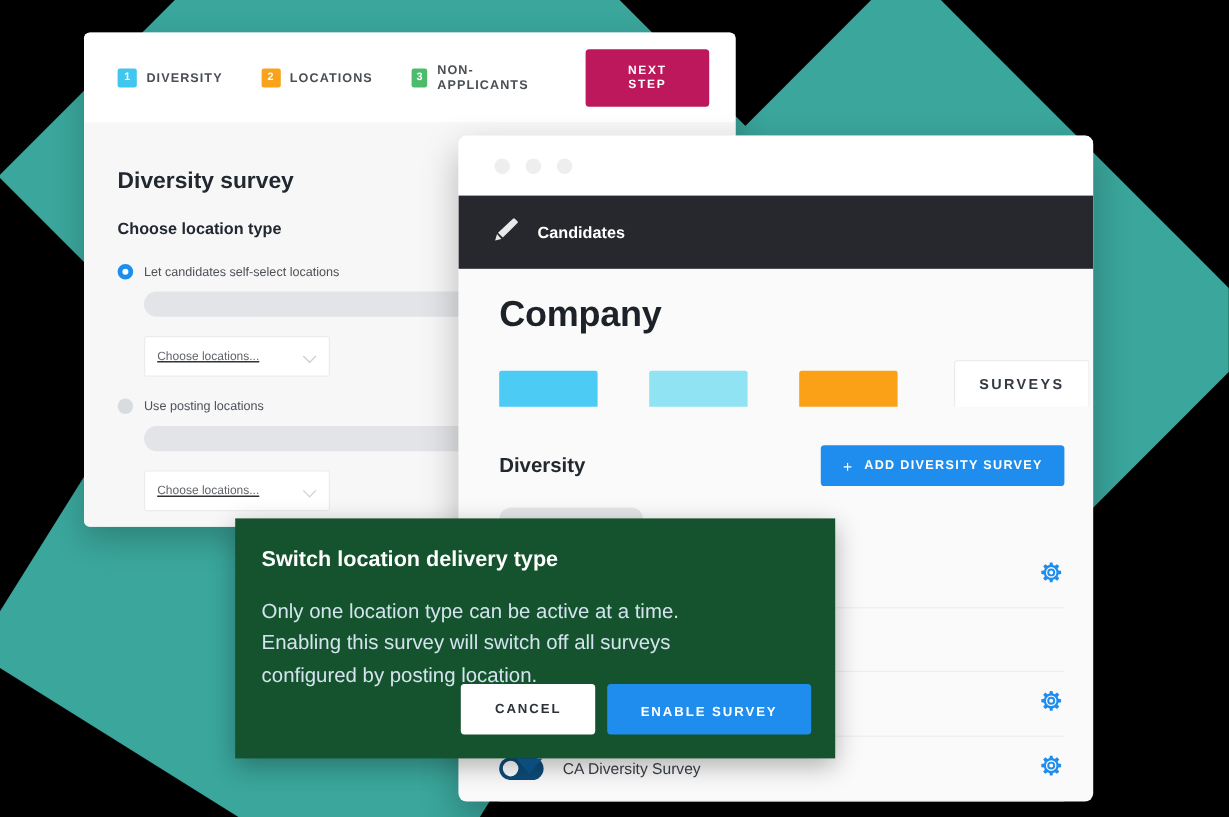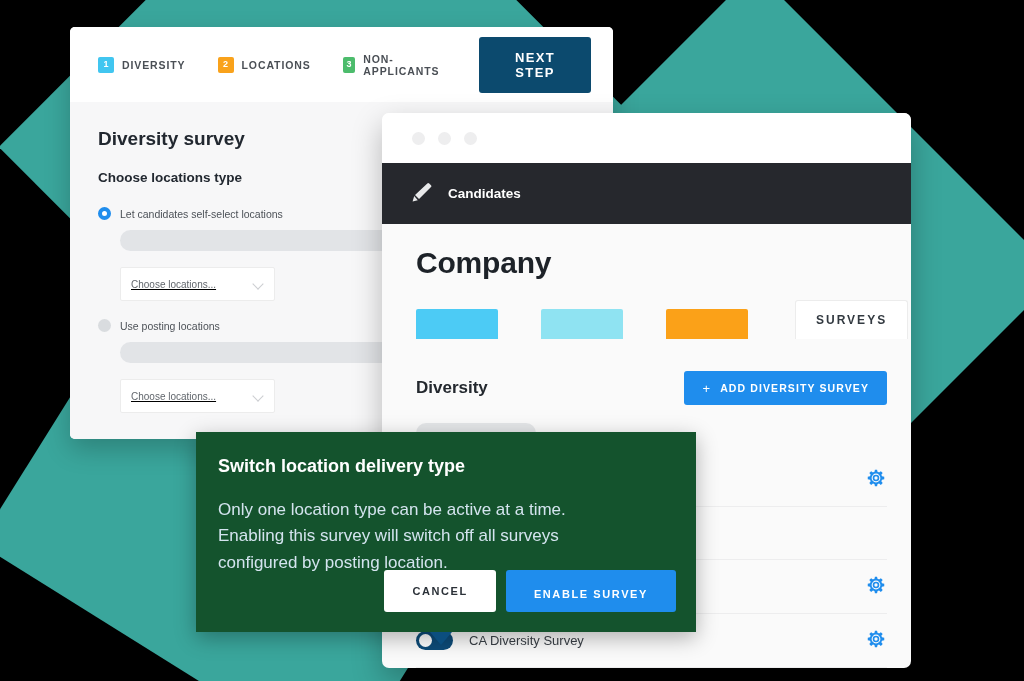--- a/index.html
+++ b/index.html
@@ -39,29 +39,29 @@
   .step{display:flex;align-items:center;margin-right:32px;}
   .step-badge{
     width:16px;height:16px;border-radius:2px;color:#fff;font-size:9px;
     font-weight:bold;display:flex;align-items:center;justify-content:center;
     margin-right:8px;line-height:1;
   }
   .step-label{
     font-size:10.5px;letter-spacing:.9px;color:#4a4f55;font-weight:600;
   }
   #next-step-button{
-    margin-left:auto;margin-right:22px;background:#0c4a6e;color:#fff;
+    margin-left:auto;margin-right:22px;background:#be185d;color:#fff;
     border:none;border-radius:3px;padding:13px 22px;
-    font-size:13px;font-weight:bold;letter-spacing:1.4px;
+    font-size:10px;font-weight:bold;letter-spacing:1.4px;
     font-family:"Liberation Sans", sans-serif;cursor:pointer;
   }
   #left-body{
     background:#f7f7f8;height:337px;padding:22px 28px 0 28px;box-sizing:border-box;
   }
-  #left-title{font-size:19px;font-weight:bold;color:#222830;margin:4px 0 20px 0;}
+  #left-title{font-size:19px;font-weight:bold;color:#222830;margin:17px 0 20px 0;}
   #left-subtitle{font-size:13.5px;font-weight:bold;color:#222830;margin:0 0 22px 0;}
   .radio-row{display:flex;align-items:center;margin-bottom:10px;}
   .radio{
     width:13px;height:13px;border-radius:50%;margin-right:9px;flex:none;
     box-sizing:border-box;
   }
   .radio.on{border:4px solid #1f8ded;background:#fff;}
   .radio.off{background:#d9dcdf;}
   .radio-label{font-size:10.5px;color:#4d5258;}
   .ghost-bar{
@@ -192,21 +192,21 @@
       <div class="step">
         <span class="step-badge" style="background:#4cbc6c">3</span>
         <span class="step-label">NON-APPLICANTS</span>
       </div>
 
       <button id="next-step-button">NEXT STEP</button>
     </div>
 
     <div id="left-body">
       <div id="left-title">Diversity survey</div>
-      <div id="left-subtitle">Choose locations type</div>
+      <div id="left-subtitle">Choose location type</div>
 
       <div class="radio-row">
         <span class="radio on"></span>
         <span class="radio-label">Let candidates self-select locations</span>
       </div>
       <div class="ghost-bar"></div>
       <div class="select-box">
         <span class="select-text">Choose locations...</span>
         <span class="chev"></span>
       </div>

